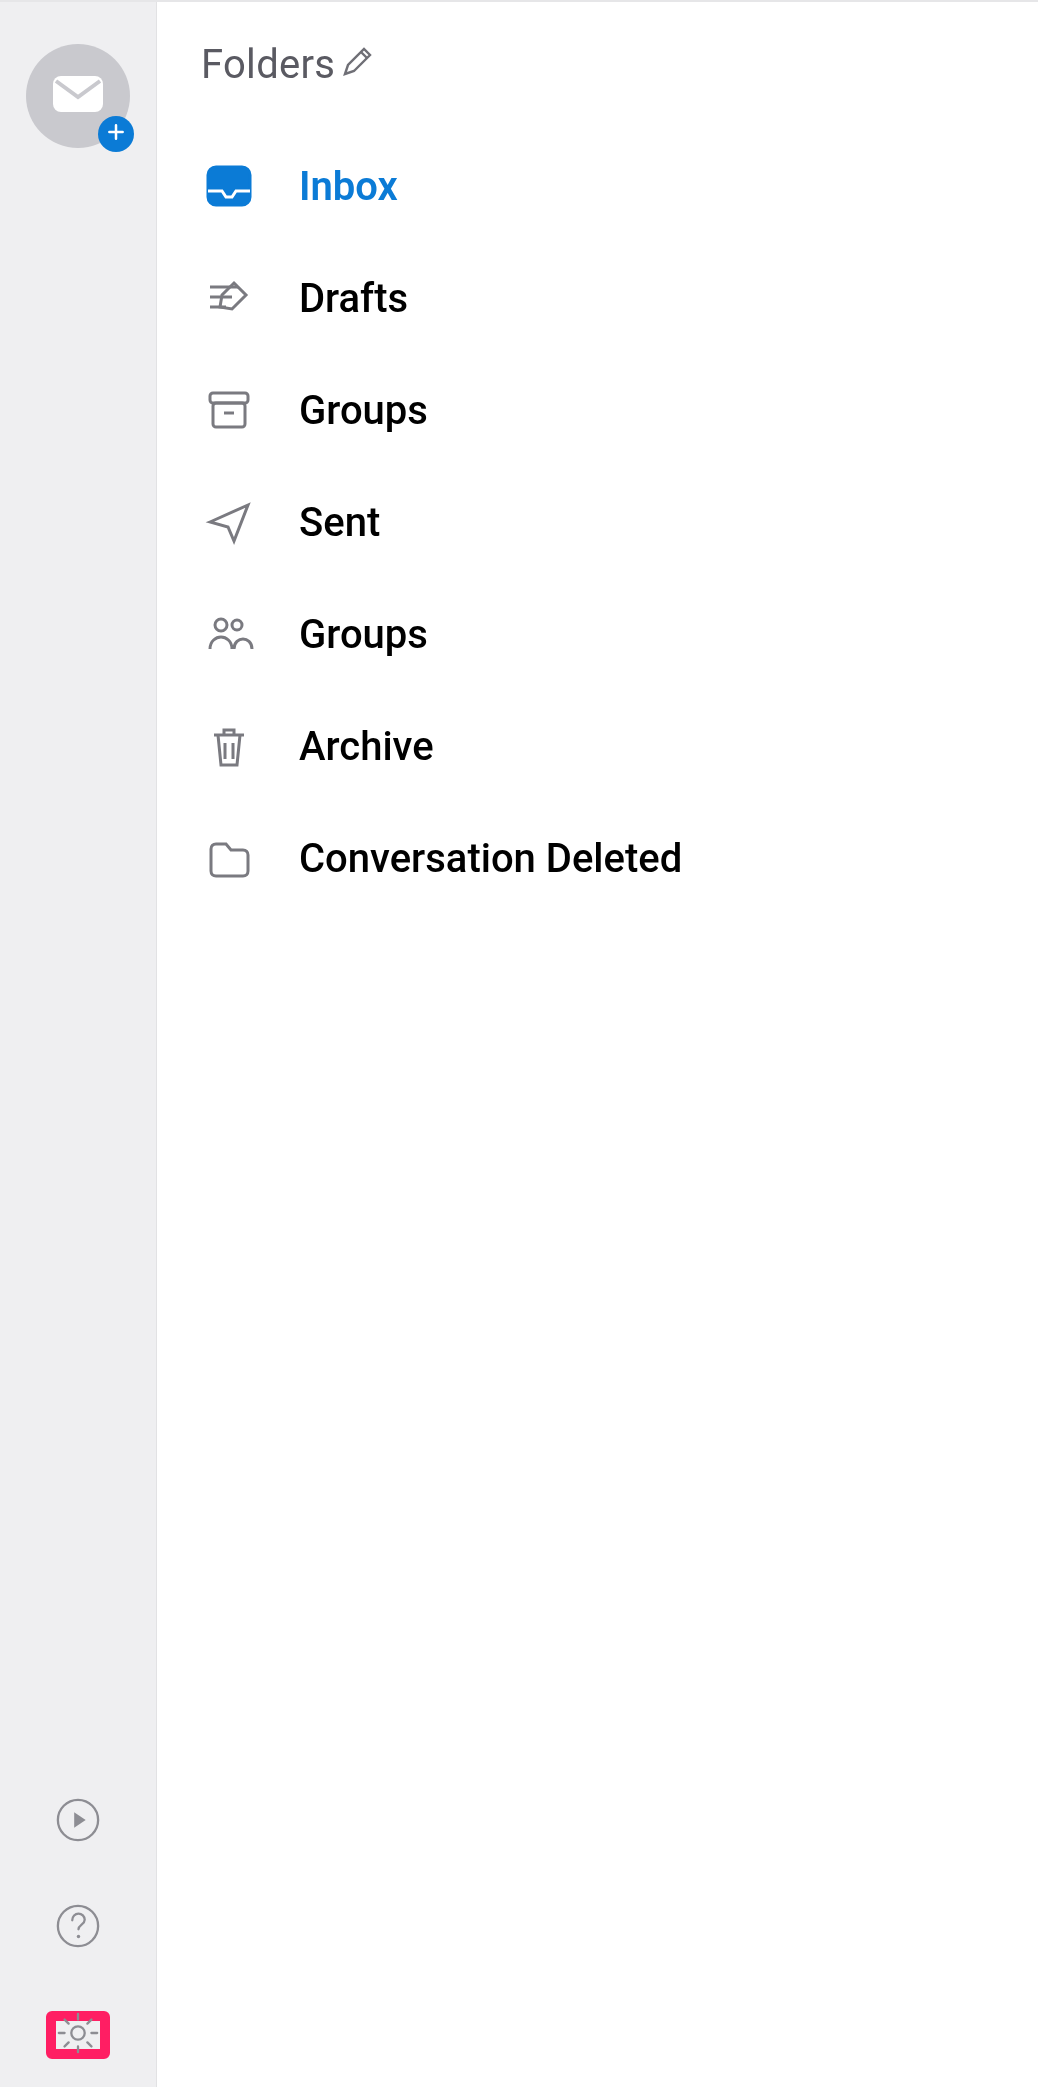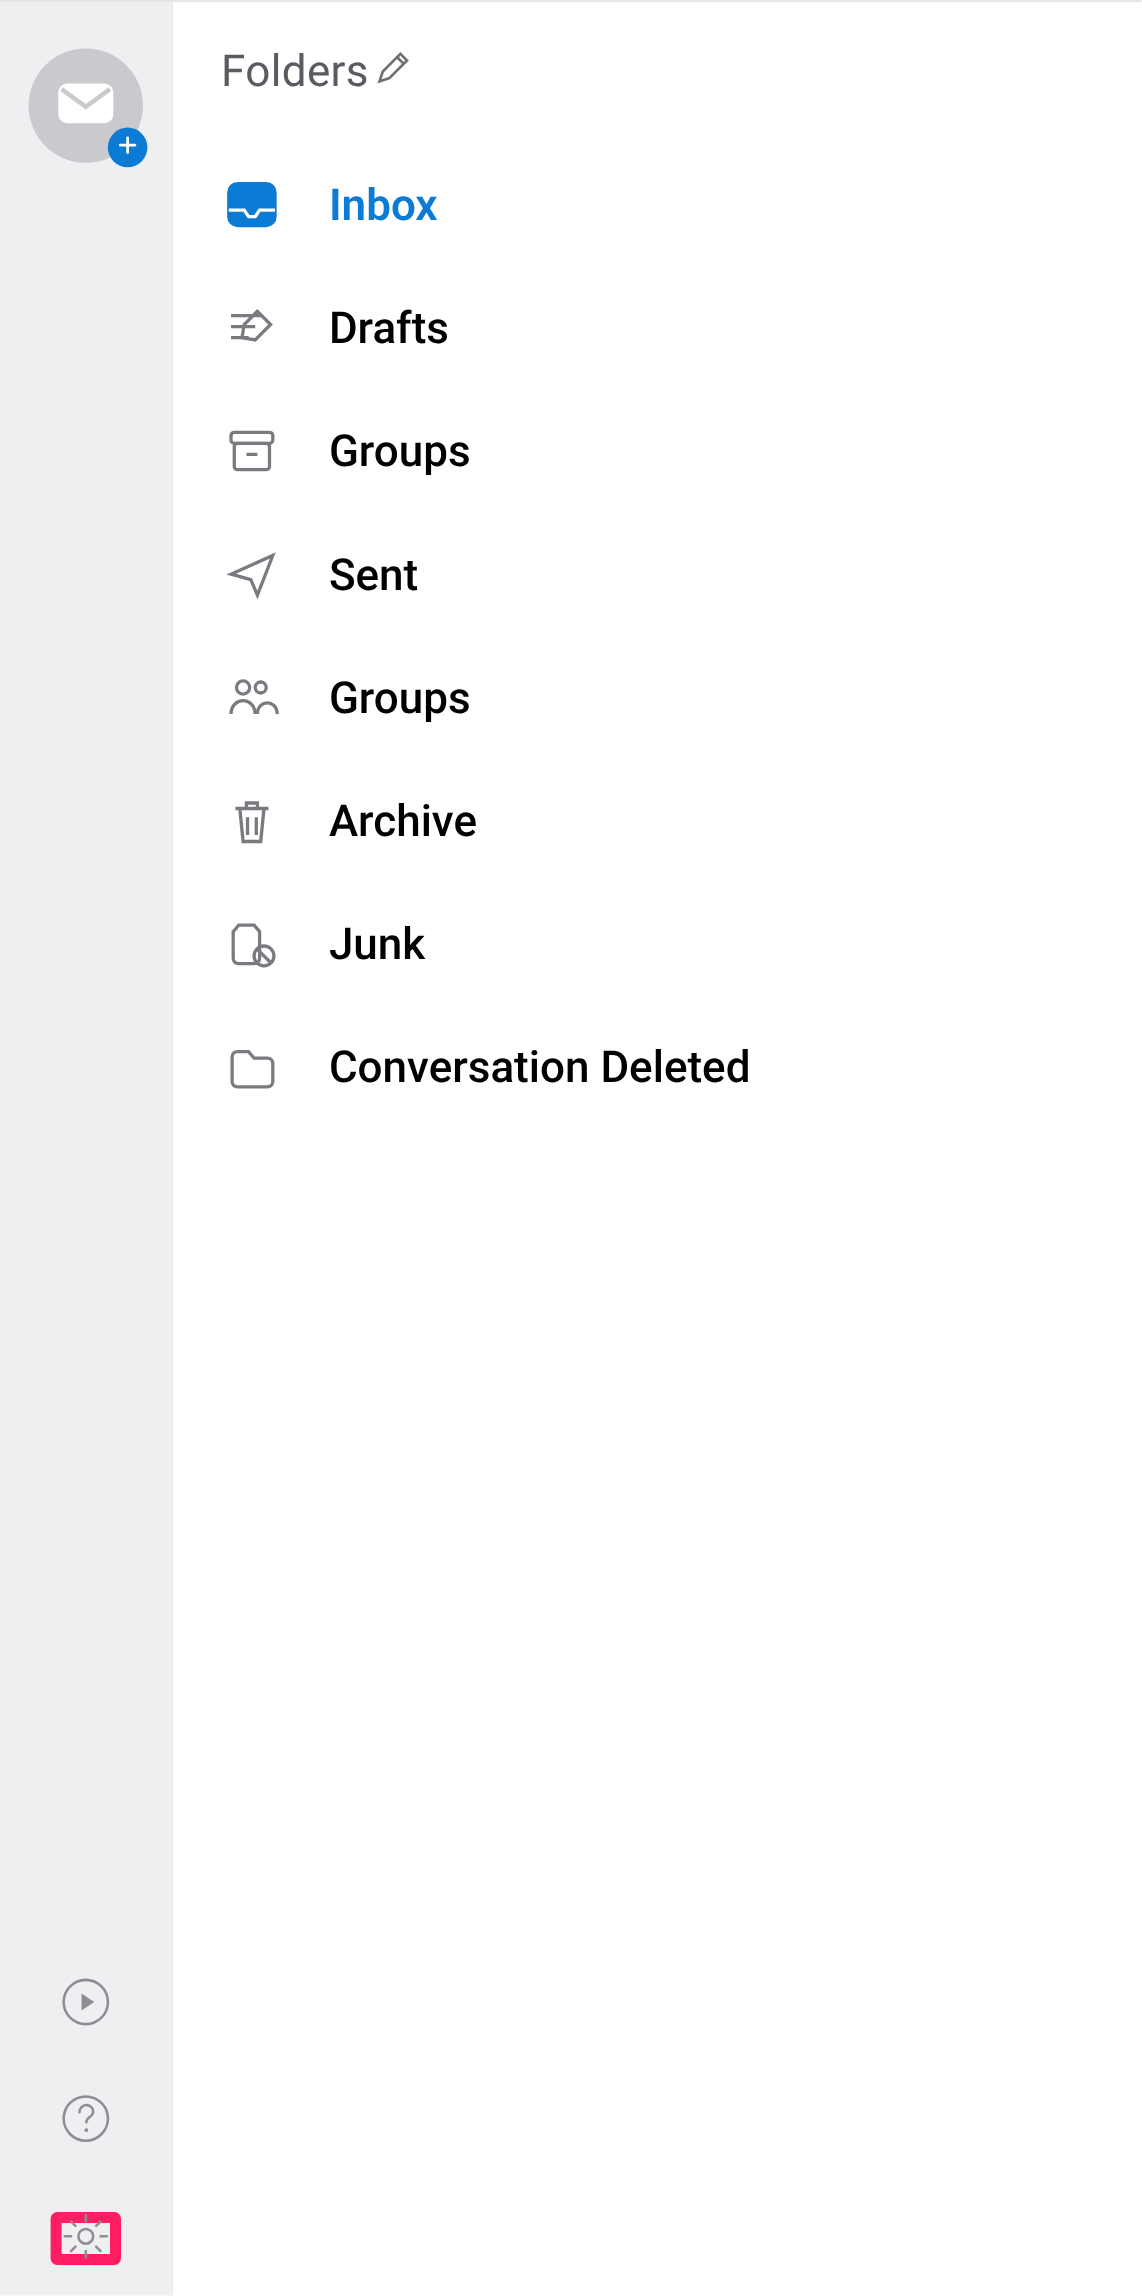--- a/index.html
+++ b/index.html
@@ -249,30 +249,20 @@
           <svg viewBox="0 0 50 50">
               <path d="M10 14h30"></path>
               <path d="M14 14l3 30h16l3-30"></path>
               <path d="M20 14V9h10v5"></path>
               <path d="M21 22v16M29 22v16"></path>
             </svg>
         </div>
         <div class="folder-label">Archive</div>
       </div>
 
-      <div class="folder-item">
-        <div class="folder-icon">
-          <svg viewBox="0 0 50 50">
-              <path d="M8 14l5-6h14l5 6v24c0 3-2 5-5 5H13c-3 0-5-2-5-5z"></path>
-              <circle cx="36" cy="36" r="9"></circle>
-              <path d="M30 30l12 12"></path>
-            </svg>
-        </div>
-        <div class="folder-label">Junk</div>
-      </div>
 
       <div class="folder-item">
         <div class="folder-icon">
           <svg viewBox="0 0 50 50">
               <path d="M7 16c0-3 2-5 5-5h10l5 6h12c3 0 5 2 5 5v16c0 3-2 5-5 5H12c-3 0-5-2-5-5z"></path>
             </svg>
         </div>
         <div class="folder-label">Conversation Deleted</div>
       </div>
 

